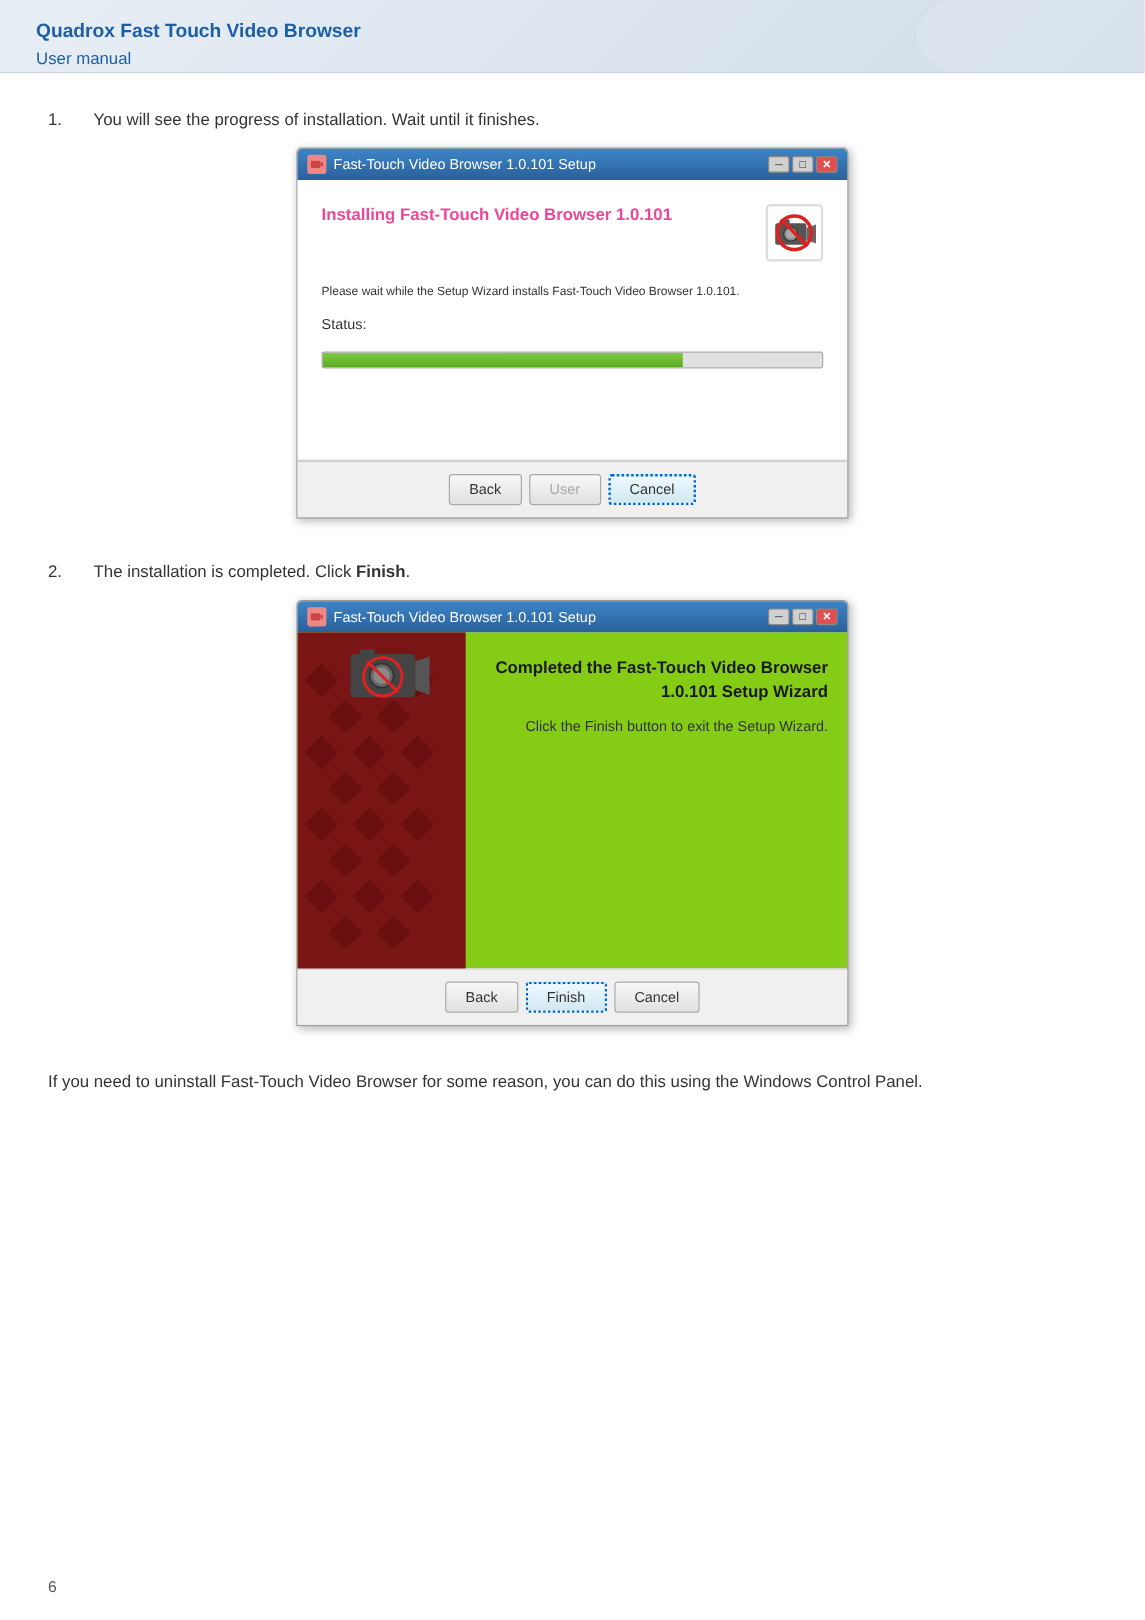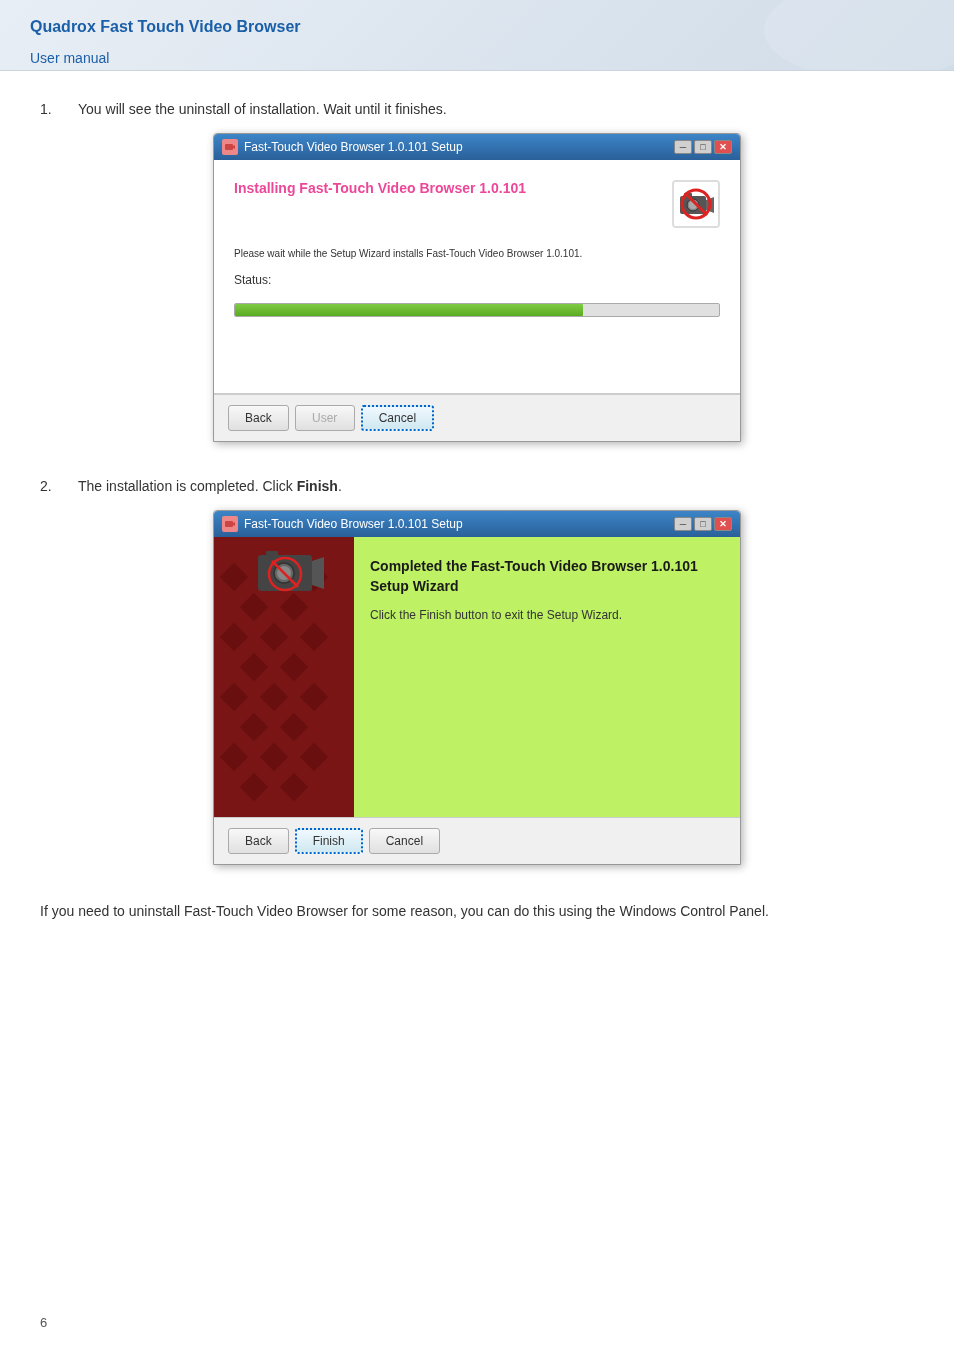--- a/index.html
+++ b/index.html
@@ -32,21 +32,21 @@
       border-radius: 50%;
     }
     .header-title {
       font-size: 16px;
       font-weight: bold;
       color: #1a5fa8;
     }
     .header-subtitle {
       font-size: 14px;
       color: #1a5fa8;
-      margin-top: 14px;
+      margin-top: 4px;
     }
 
     
     .content {
       padding: 30px 40px 30px 40px;
     }
 
     
     .step {
       margin-bottom: 36px;
@@ -57,21 +57,21 @@
       margin-bottom: 16px;
       display: flex;
       gap: 10px;
     }
     .step-number {
       min-width: 28px;
     }
 
     
     .dialog {
-      width: 528px;
+      width: 460px;
       margin: 0 auto;
       border: 1px solid #999;
       border-radius: 4px 4px 0 0;
       box-shadow: 2px 2px 8px rgba(0,0,0,0.3);
       background: #f0f0f0;
       font-family: 'Segoe UI', Arial, sans-serif;
     }
     .dialog-titlebar {
       background: linear-gradient(to bottom, #3c85c8, #2a6099);
       color: #fff;
@@ -169,21 +169,21 @@
     }
     .progress-bar-fill {
       height: 100%;
       background: linear-gradient(to bottom, #7fcc44, #5aaa22);
       border-radius: 1px;
     }
     .dialog-footer {
       background: #f0f0f0;
       padding: 10px 14px;
       display: flex;
-      justify-content: flex-start;
+      justify-content: center;
       gap: 6px;
       border-top: 1px solid #ccc;
     }
     .win-btn {
       padding: 4px 16px;
       font-size: 12px;
       background: linear-gradient(to bottom, #f8f8f8, #e0e0e0);
       border: 1px solid #aaa;
       border-radius: 3px;
       cursor: pointer;
@@ -194,22 +194,23 @@
       border: 2px dotted #0066cc;
       background: linear-gradient(to bottom, #f0f8ff, #d0e8f0);
     }
     .win-btn:disabled {
       color: #aaa;
     }
 
     
     .dialog-body-2 {
       display: flex;
-      background: #bef264;
+      background: #84cc16;
       min-height: 280px;
+      text-align: right;
     }
     .dialog-side-banner {
       width: 140px;
       min-height: 280px;
       background: #8b1a1a;
       position: relative;
       overflow: hidden;
       flex-shrink: 0;
     }
     .banner-pattern {
@@ -256,21 +257,21 @@
 <div class="header">
   <div class="header-title">Quadrox Fast Touch Video Browser</div>
   <div class="header-subtitle">User manual</div>
 </div>
 
 <div class="content">
 
   <div class="step">
     <div class="step-text">
       <span class="step-number">1.</span>
-      <span>You will see the uninstall of installation. Wait until it finishes.</span>
+      <span>You will see the progress of installation. Wait until it finishes.</span>
     </div>
 
     <div class="dialog">
 
       <div class="dialog-titlebar">
         <div class="dialog-titlebar-left">
           <div class="titlebar-icon">
             <svg width="12" height="12" viewBox="0 0 12 12">
               <rect x="1" y="3" width="8" height="6" fill="#cc4444" rx="1"></rect>
               <polygon points="9,5 11,4 11,8 9,7" fill="#cc4444"></polygon>

